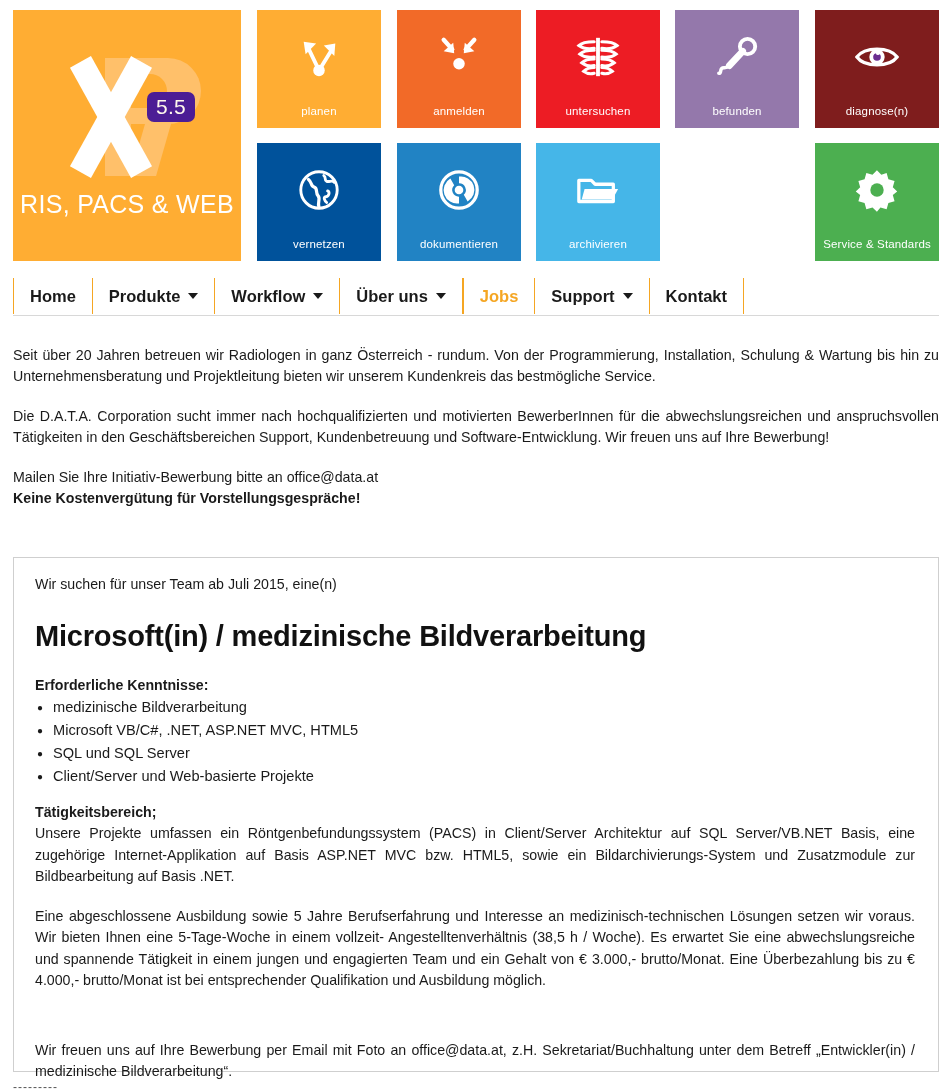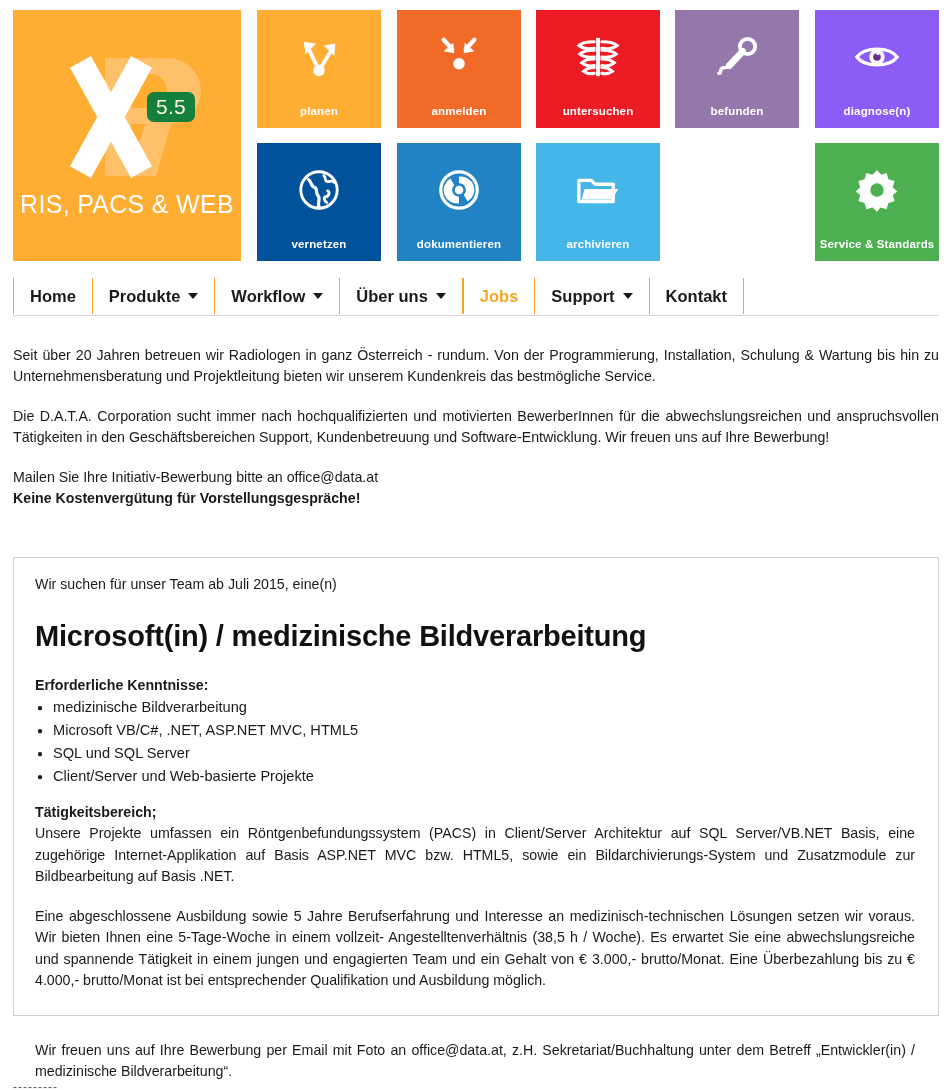--- a/index.html
+++ b/index.html
@@ -71,21 +71,21 @@
     width: 24px; height: 126px;
     background: #ffffff;
   }
   .logo-x span.a { transform: rotate(29deg); }
   .logo-x span.b { transform: rotate(-29deg); }
   .logo-badge {
     position: absolute;
     left: 134px; top: 34px;
     width: 48px; height: 30px;
     border-radius: 7px;
-    background: #15803d;
+    background: #4c1d95;
     color: #fff8ec;
     font-size: 21px;
     font-weight: 400;
     line-height: 30px;
     text-align: center;
     letter-spacing: 0.2px;
   }
   .logo-sub {
     position: absolute;
     left: 0; right: 0; top: 180px;
@@ -112,21 +112,21 @@
     left: 50%; top: 24px;
     transform: translateX(-50%);
     width: 46px; height: 46px;
     display: block;
   }
   .tile .lbl {
     position: absolute;
     left: 0; right: 0; bottom: 11px;
     text-align: center;
     font-size: 11.5px;
-    font-weight: 700;
+    font-weight: 400;
     letter-spacing: 0.15px;
   }
   .tile.r0 { top: 0; }
   .tile.r1 { top: 133px; }
   .tile.c0 { left: 0; }
   .tile.c1 { left: 140px; padding-left: 20px; }
   .tile.c2 { left: 279px; }
   .tile.c3 { left: 418px; }
   .tile.c4 { left: 558px; }
 
@@ -184,21 +184,21 @@
     margin-bottom: 19px;
   }
   .para.left { text-align: left; }
   .para.tight { margin-bottom: 0; }
   .bold { font-weight: 700; }
 
   
   .jobbox {
     position: absolute;
     left: 13px; top: 557px;
-    width: 926px; height: 459px;
+    width: 926px; height: 515px;
     border: 1px solid #cfcfcf;
     background: #ffffff;
     padding: 16px 23px 0 21px;
   }
   .job-kicker {
     font-size: 14.2px;
     line-height: 20px;
     color: #1a1a1a;
     margin-bottom: 26px;
   }
@@ -325,21 +325,21 @@
 
       <div class="tile r0 c3" style="background:#9478ab">
         <svg class="ic" viewBox="0 0 48 48">
           <circle cx="35" cy="13" r="8" fill="none" stroke="#ffffff" stroke-width="4"></circle>
           <path d="M30 18 L16 33" stroke="#ffffff" stroke-width="7" stroke-linecap="round"></path>
           <path d="M16 33 C12 37 10 34 8 36 C6 38 8 41 5 41" fill="none" stroke="#ffffff" stroke-width="3.6" stroke-linecap="round"></path>
         </svg>
         <div class="lbl">befunden</div>
       </div>
 
-      <div class="tile r0 c4" style="background:#8b5cf6">
+      <div class="tile r0 c4" style="background:#7f1d1d">
         <svg class="ic" viewBox="0 0 48 48">
           <path d="M3 24 C11 13 37 13 45 24 C37 35 11 35 3 24 Z" fill="none" stroke="#ffffff" stroke-width="3.4"></path>
           <circle cx="24" cy="24" r="8" fill="#ffffff"></circle>
           <circle cx="24" cy="24" r="4" fill="#6b2d90"></circle>
           <circle cx="25" cy="20" r="2" fill="#ffffff"></circle>
         </svg>
         <div class="lbl">diagnose(n)</div>
       </div>
 
       <div class="tile r1 c0" style="background:#00529b">

